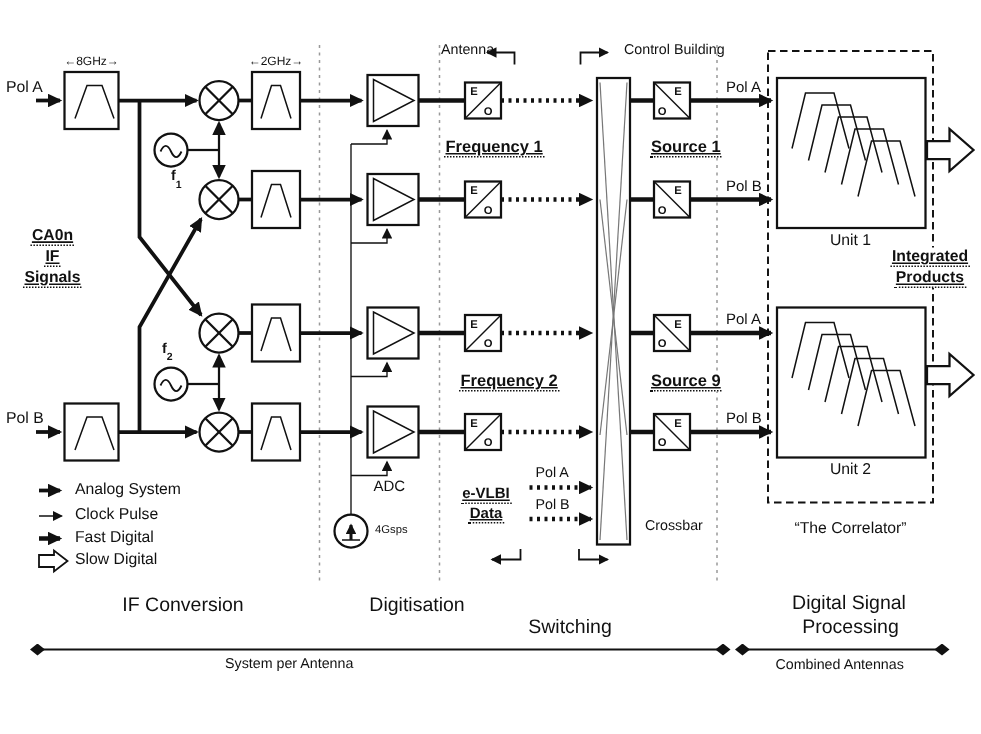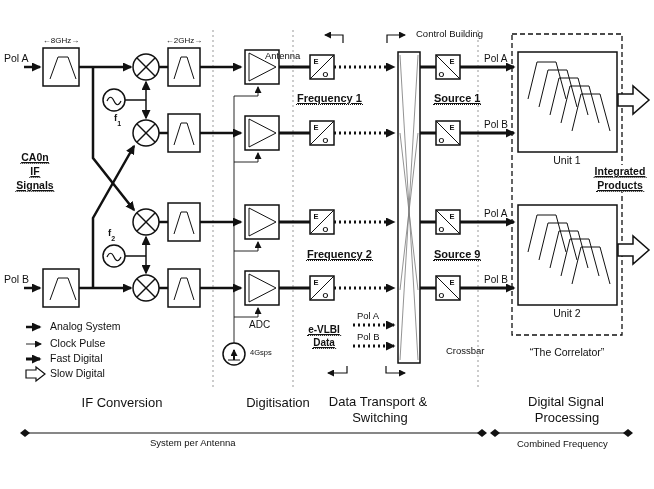--- a/index.html
+++ b/index.html
@@ -274,57 +274,56 @@
 <div class="lbl fs8 ctr" style="left:61px;top:37px;">←8GHz→</div>
 <div class="lbl fs8 ctr" style="left:184px;top:37px;">←2GHz→</div>
 
 <div class="lbl fs95 b" style="left:114px;top:113px;"><span>f</span><sub class="f">1</sub></div>
 <div class="lbl fs95 b" style="left:108px;top:228px;"><span>f</span><sub class="f">2</sub></div>
 
 <div class="lbl fs105 ctr" style="left:35px;top:152px;text-decoration:underline;"><span class="u">CA0n</span></div>
 <div class="lbl fs105 ctr" style="left:35px;top:166px;"><span class="u">IF</span></div>
 <div class="lbl fs105 ctr" style="left:35px;top:180px;"><span class="u">Signals</span></div>
 
-<div class="lbl fs95" style="left:265px;top:29px;margin-top:22px;">Antenna</div>
+<div class="lbl fs95" style="left:294px;top:29px;">Antenna</div>
 <div class="lbl fs95" style="left:416px;top:29px;">Control Building</div>
 
 <div class="lbl fs11" style="left:296px;top:92px;"><span class="u">Frequency 1</span></div>
 <div class="lbl fs11" style="left:306px;top:248px;"><span class="u">Frequency 2</span></div>
 <div class="lbl fs11" style="left:433px;top:92px;"><span class="u">Source 1</span></div>
 <div class="lbl fs11" style="left:433px;top:248px;"><span class="u">Source 9</span></div>
 
 <div class="lbl fs9" style="left:249px;top:319px;">ADC</div>
 <div class="lbl fs75" style="left:250px;top:349px;">4Gsps</div>
 
 <div class="lbl fs10 ctr" style="left:324px;top:324px;"><span class="u">e-VLBI</span></div>
 <div class="lbl fs10 ctr" style="left:324px;top:337px;"><span class="u">Data</span></div>
 <div class="lbl fs95" style="left:357px;top:311px;">Pol A</div>
 <div class="lbl fs95" style="left:357px;top:332px;">Pol B</div>
 
-<div class="lbl fs95" style="left:430px;top:346px;margin-left:16px;">Crossbar</div>
+<div class="lbl fs95" style="left:430px;top:346px;">Crossbar</div>
 
 <div class="lbl fs10" style="left:484px;top:53px;">Pol A</div>
 <div class="lbl fs10" style="left:484px;top:119px;">Pol B</div>
 <div class="lbl fs10" style="left:484px;top:208px;">Pol A</div>
 <div class="lbl fs10" style="left:484px;top:274px;">Pol B</div>
 
 <div class="lbl fs105 ctr" style="left:567px;top:155px;">Unit 1</div>
 <div class="lbl fs105 ctr" style="left:567px;top:308px;">Unit 2</div>
 <div class="lbl fs105 ctr" style="left:620px;top:166px;"><span class="u">Integrated</span></div>
 <div class="lbl fs105 ctr" style="left:620px;top:180px;"><span class="u">Products</span></div>
 <div class="lbl fs105 ctr" style="left:567px;top:347px;">“The Correlator”</div>
 
 <div class="lbl fs105" style="left:50px;top:321px;">Analog System</div>
 <div class="lbl fs105" style="left:50px;top:338px;">Clock Pulse</div>
 <div class="lbl fs105" style="left:50px;top:353px;">Fast Digital</div>
 <div class="lbl fs105" style="left:50px;top:368px;">Slow Digital</div>
 
 <div class="lbl fs13 ctr" style="left:122px;top:396px;">IF Conversion</div>
 <div class="lbl fs13 ctr" style="left:257px;top:396px;margin-left:21px;">Digitisation</div>
-<div class="lbl fs13 ctr" style="left:378px;top:395px;">Data Transport &amp;</div>
 <div class="lbl fs13 ctr" style="left:380px;top:411px;">Switching</div>
 <div class="lbl fs13 ctr" style="left:566px;top:395px;">Digital Signal</div>
 <div class="lbl fs13 ctr" style="left:567px;top:411px;">Processing</div>
 
 <div class="lbl fs95" style="left:150px;top:438px;">System per Antenna</div>
-<div class="lbl fs95" style="left:517px;top:439px;">Combined Frequency</div>
+<div class="lbl fs95" style="left:517px;top:439px;">Combined Antennas</div>
 
 </div>
 
 </body></html>

